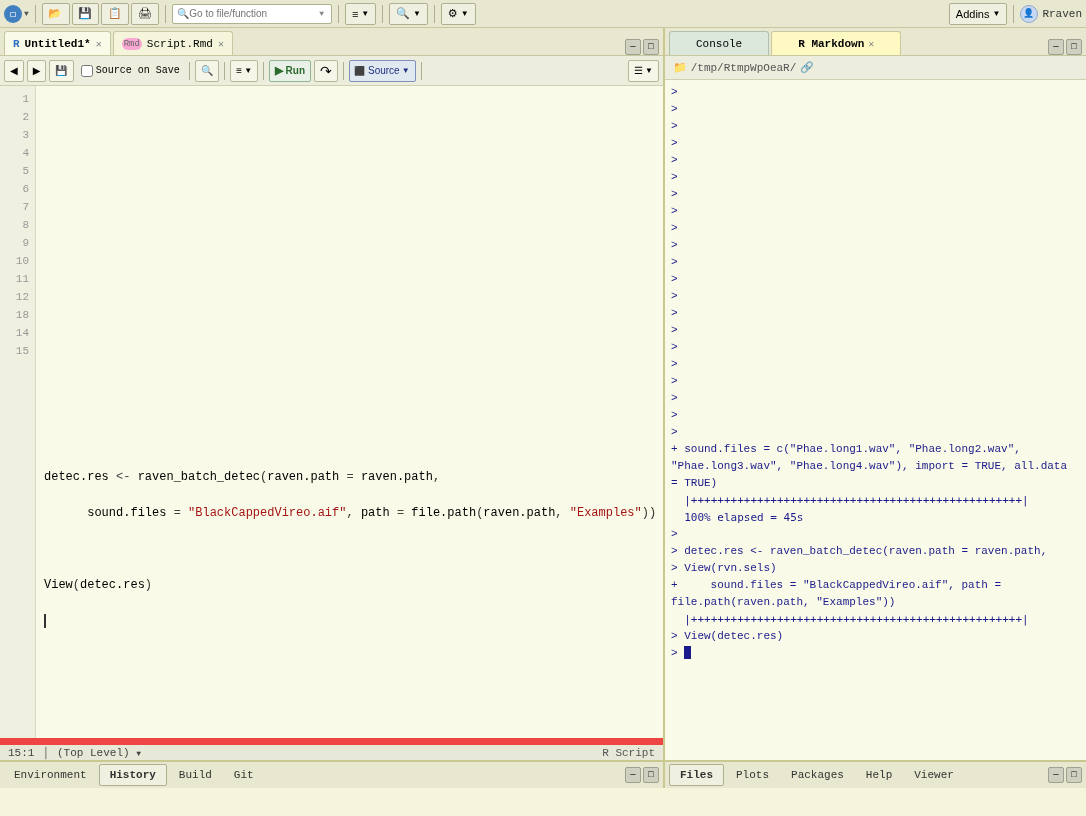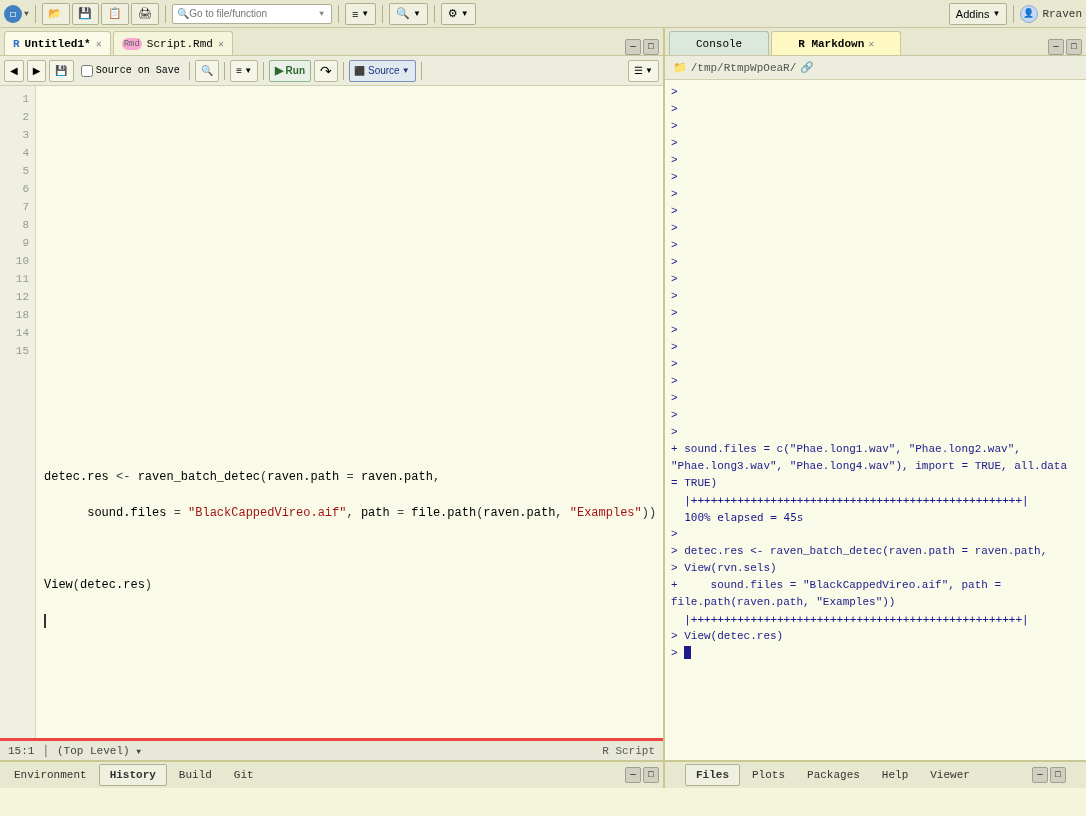--- a/index.html
+++ b/index.html
@@ -135,21 +135,21 @@
     .str { color: #a31515; }
     .op { color: #444; }
     .cursor-line { position: relative; }
     .cursor { display: inline-block; width: 2px; height: 14px; background: #333; vertical-align: text-bottom; animation: blink 1s infinite; }
     @keyframes blink { 0%,100%{opacity:1} 50%{opacity:0} }
 
     
     .editor-status {
       height: 22px;
       background: #e8e8d8;
-      border-top: 3px solid #ef4444;
+      border-top: 7px solid #ef4444;
       display: flex;
       align-items: center;
       padding: 0 8px;
       font-size: 11px;
       color: #555;
       gap: 8px;
     }
     .status-pos { color: #444; }
     .status-level { color: #444; }
     .status-right { margin-left: auto; color: #555; }
@@ -227,21 +227,21 @@
       display: flex;
       align-items: center;
       padding: 0 4px;
       gap: 2px;
     }
     .bottom-right {
       flex: 1;
       background: #e8e8d0;
       display: flex;
       align-items: center;
-      padding: 0 20px;
+      padding: 0 4px;
       gap: 2px;
     }
     .bottom-tab {
       height: 22px;
       padding: 0 10px;
       font-size: 11px;
       cursor: pointer;
       display: flex;
       align-items: center;
       border-radius: 2px;

